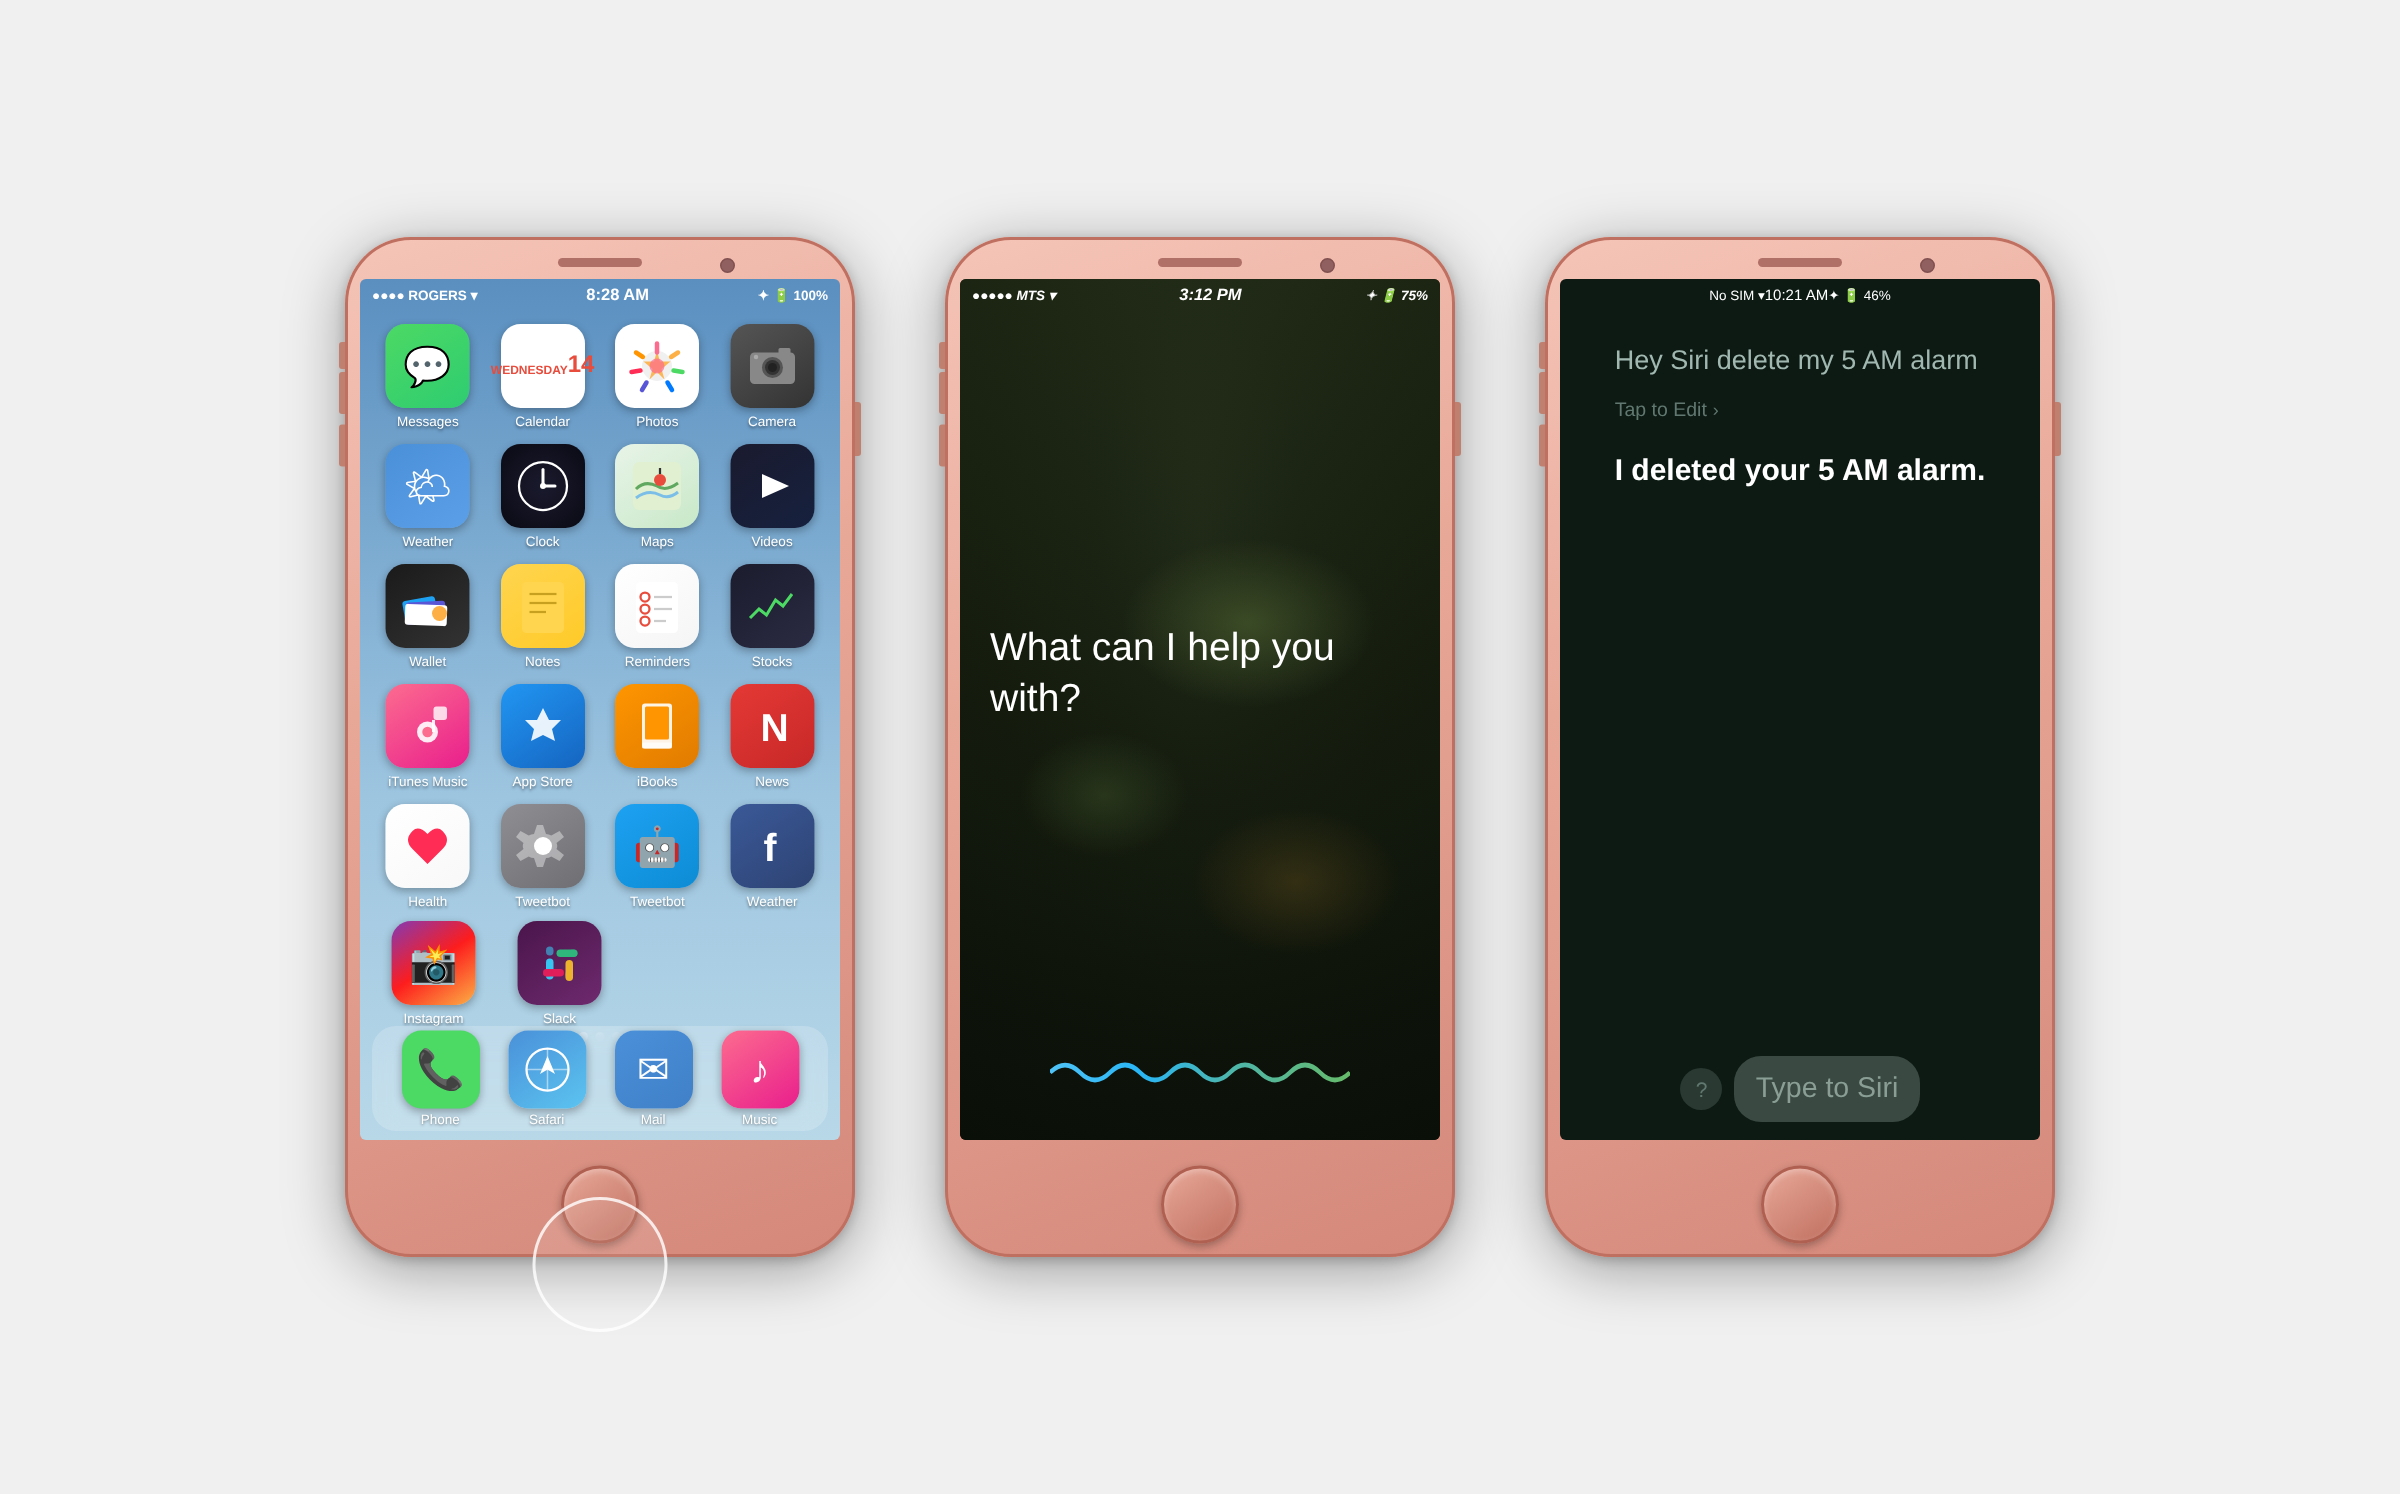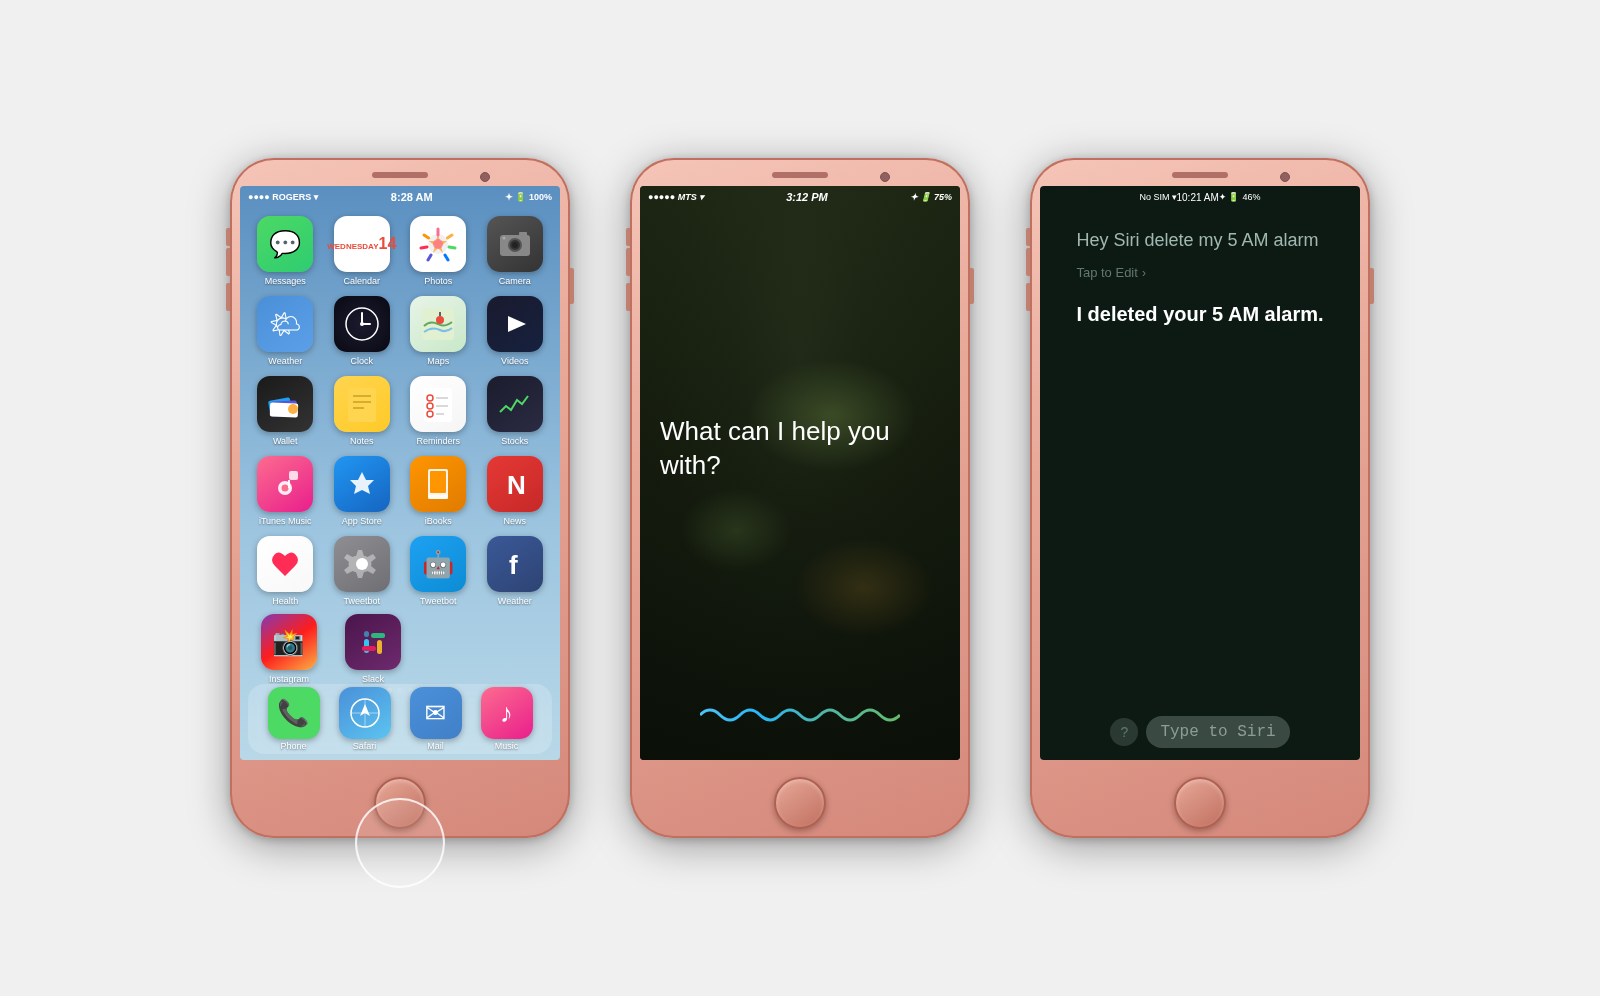--- a/index.html
+++ b/index.html
@@ -320,29 +320,28 @@
       background: #2a3a32;
       display: flex;
       align-items: center;
       justify-content: center;
       font-size: 14px;
       color: #607870;
       flex-shrink: 0;
     }
     .siri-type-input {
       flex: 1;
-      height: 32px;
+      height: 44px;
       background: #3a4a42;
       border-radius: 18px;
       display: flex;
       align-items: center;
       padding: 0 14px;
-      font-size: 16px;
+      font-size: 19px;
       color: #8a9e96;
-      font-family: Liberation Mono, monospace;
     }
 
     
     .photos-icon {
       background: #fff;
       display: flex;
       align-items: center;
       justify-content: center;
     }
 

